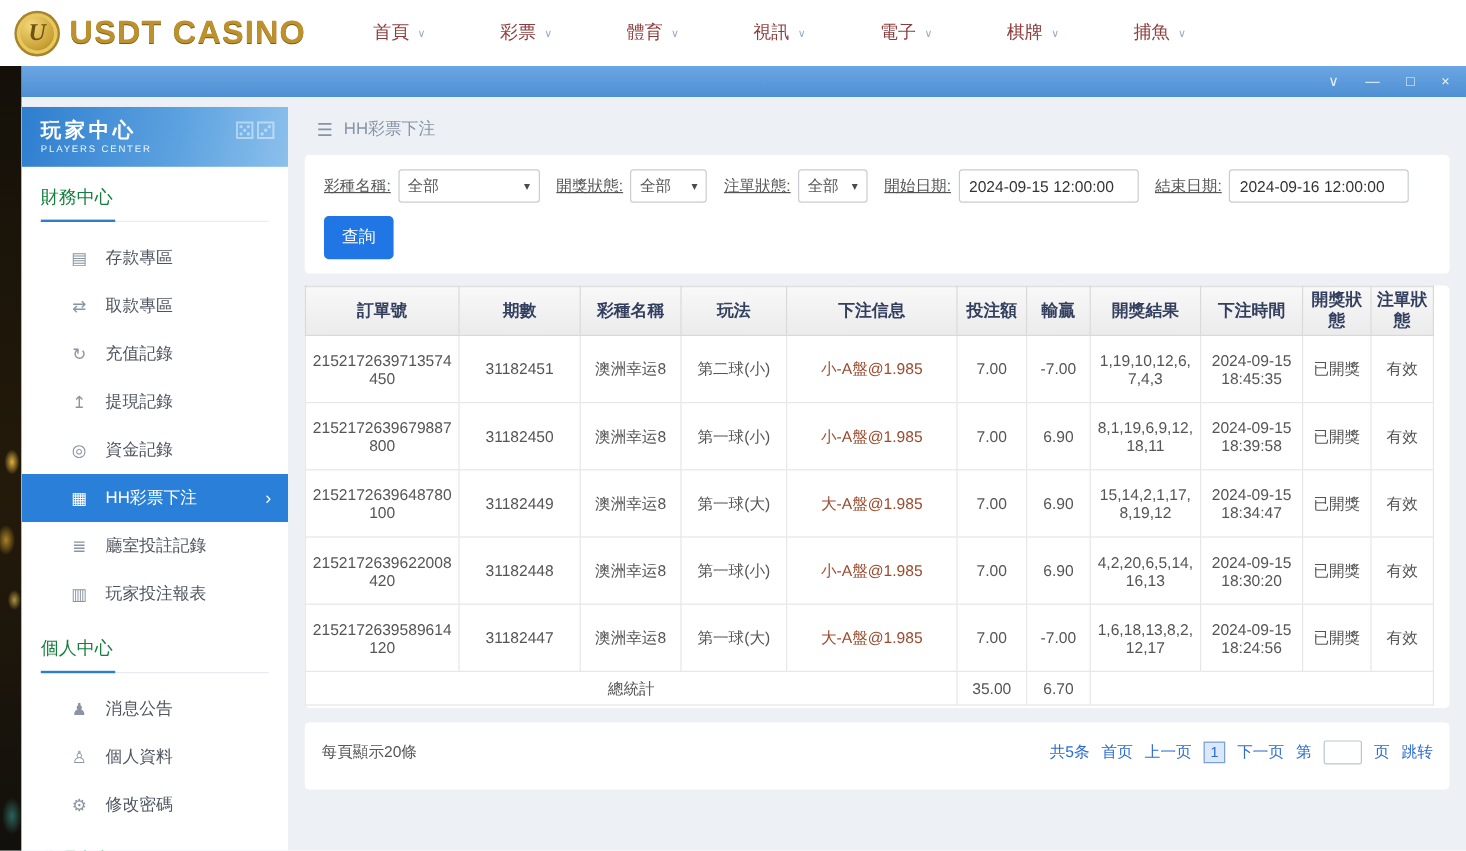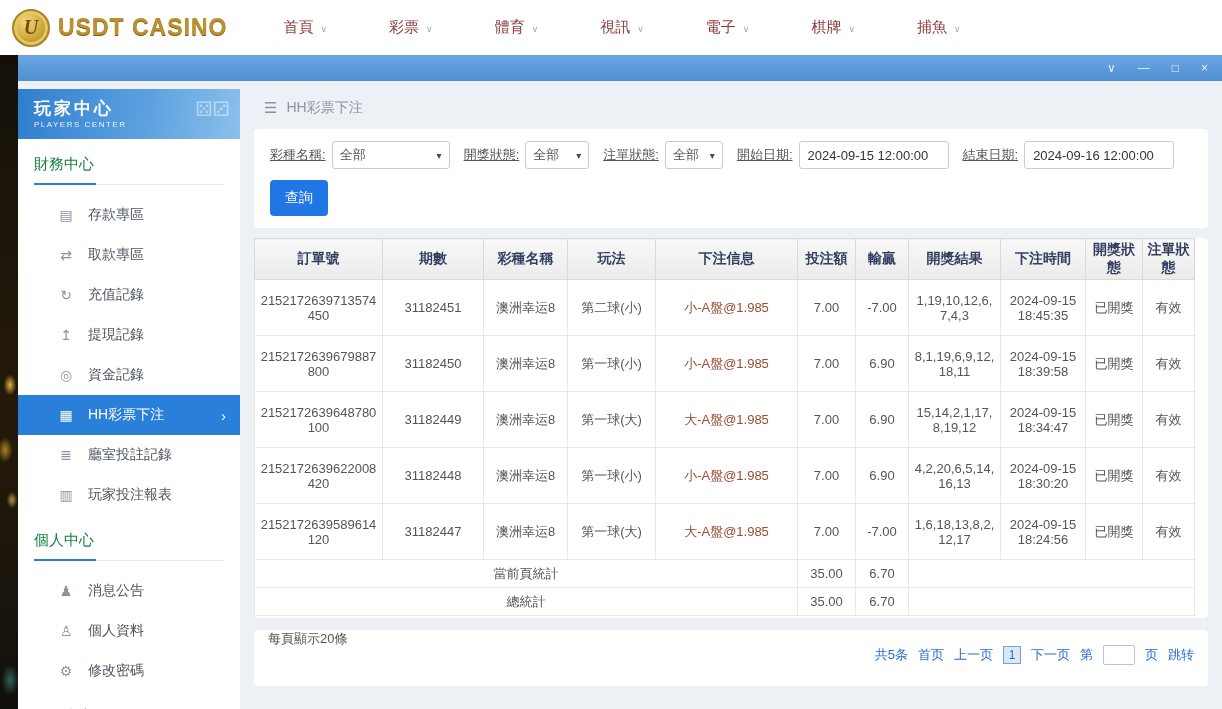--- a/index.html
+++ b/index.html
@@ -9,21 +9,21 @@
 
   
   .top-bar { height:55px; background:#fff; display:flex; align-items:center; position:relative; z-index:3; }
   .logo { display:flex; align-items:center; padding-left:12px; cursor:pointer; }
   .coin { width:38px; height:38px; border-radius:50%;
           background:radial-gradient(circle at 35% 30%, #f4d77a, #caa235 60%, #8f6f1d);
           border:2px solid #a8842a; display:flex; align-items:center; justify-content:center;
           box-shadow:inset 0 0 0 3px #e7c75f; }
   .coin-inner { font-family:"Liberation Serif","DejaVu Serif",serif; font-weight:bold; font-style:italic;
           font-size:20px; color:#6e5310; }
-  .logo-text { margin-left:8px; font-size:23px; font-weight:800; letter-spacing:1px; color:#bd922e;
+  .logo-text { margin-left:8px; font-size:27px; font-weight:800; letter-spacing:1px; color:#bd922e;
           text-shadow:0 1px 0 #7a5c14; }
   .nav { display:flex; margin-left:56px; gap:62px; }
   .nav-item { display:flex; align-items:center; gap:7px; font-size:15px; color:#8e3b3b; cursor:pointer; }
   .nav-item .chev { font-size:9px; color:#9aa9c3; margin-top:2px; }
 
   
   .left-strip { position:absolute; left:0; top:55px; width:18px; height:654px;
     background:
       radial-gradient(9px 15px at 10px 330px, rgba(235,185,65,.95), transparent 70%),
       radial-gradient(11px 18px at 5px 395px, rgba(205,155,45,.8), transparent 70%),
@@ -82,21 +82,21 @@
   table { border-collapse:collapse; table-layout:fixed; width:940px; }
   th { background:linear-gradient(#f8f8f8,#ebebeb); color:#333f5e; font-weight:bold; font-size:14px;
     height:38px; border:1px solid #d9d9d9; padding:2px; }
   td { border:1px solid #e7e7e7; text-align:center; color:#555; font-size:13px;
     height:56px; padding:6px 4px; }
   td.ba { word-break:break-all; }
   td.maroon { color:#9a4b2e; }
   tr.summary td { height:28px; padding:4px; }
 
   
-  .pager-card { margin-top:12px; height:56px; display:flex; 
+  .pager-card { margin-top:12px; height:56px; display:flex; align-items:center;
     justify-content:space-between; padding:0 14px 6px; }
   .page-size { color:#555; }
   .pager-right { display:flex; align-items:center; gap:10px; color:#2b6bd3; }
   .pager-right a { color:#2b6bd3; }
   .page-box { min-width:18px; height:18px; border:1px solid #7a9fd4; background:#dbe8f8; color:#2a6ad4;
     display:inline-flex; align-items:center; justify-content:center; font-size:12px; padding:0 3px; cursor:pointer; }
   .jump-input { width:32px; height:20px; border:1px solid #b9c4d6; border-radius:2px; }
 </style>
 </head>
 <body>
@@ -334,26 +334,20 @@
               <td>31182447</td>
               <td>澳洲幸运8</td>
               <td>第一球(大)</td>
               <td class="maroon">大-A盤@1.985</td>
               <td>7.00</td>
               <td>-7.00</td>
               <td class="ba">1,6,18,13,8,2,12,17</td>
               <td>2024-09-15 18:24:56</td>
               <td>已開獎</td>
               <td>有效</td>
-            </tr>
-            <tr class="summary">
-              <td colspan="5">當前頁統計</td>
-              <td>35.00</td>
-              <td>6.70</td>
-              <td colspan="4"></td>
             </tr>
             <tr class="summary">
               <td colspan="5">總統計</td>
               <td>35.00</td>
               <td>6.70</td>
               <td colspan="4"></td>
             </tr>
           </tbody>
         </table>
       </section>

